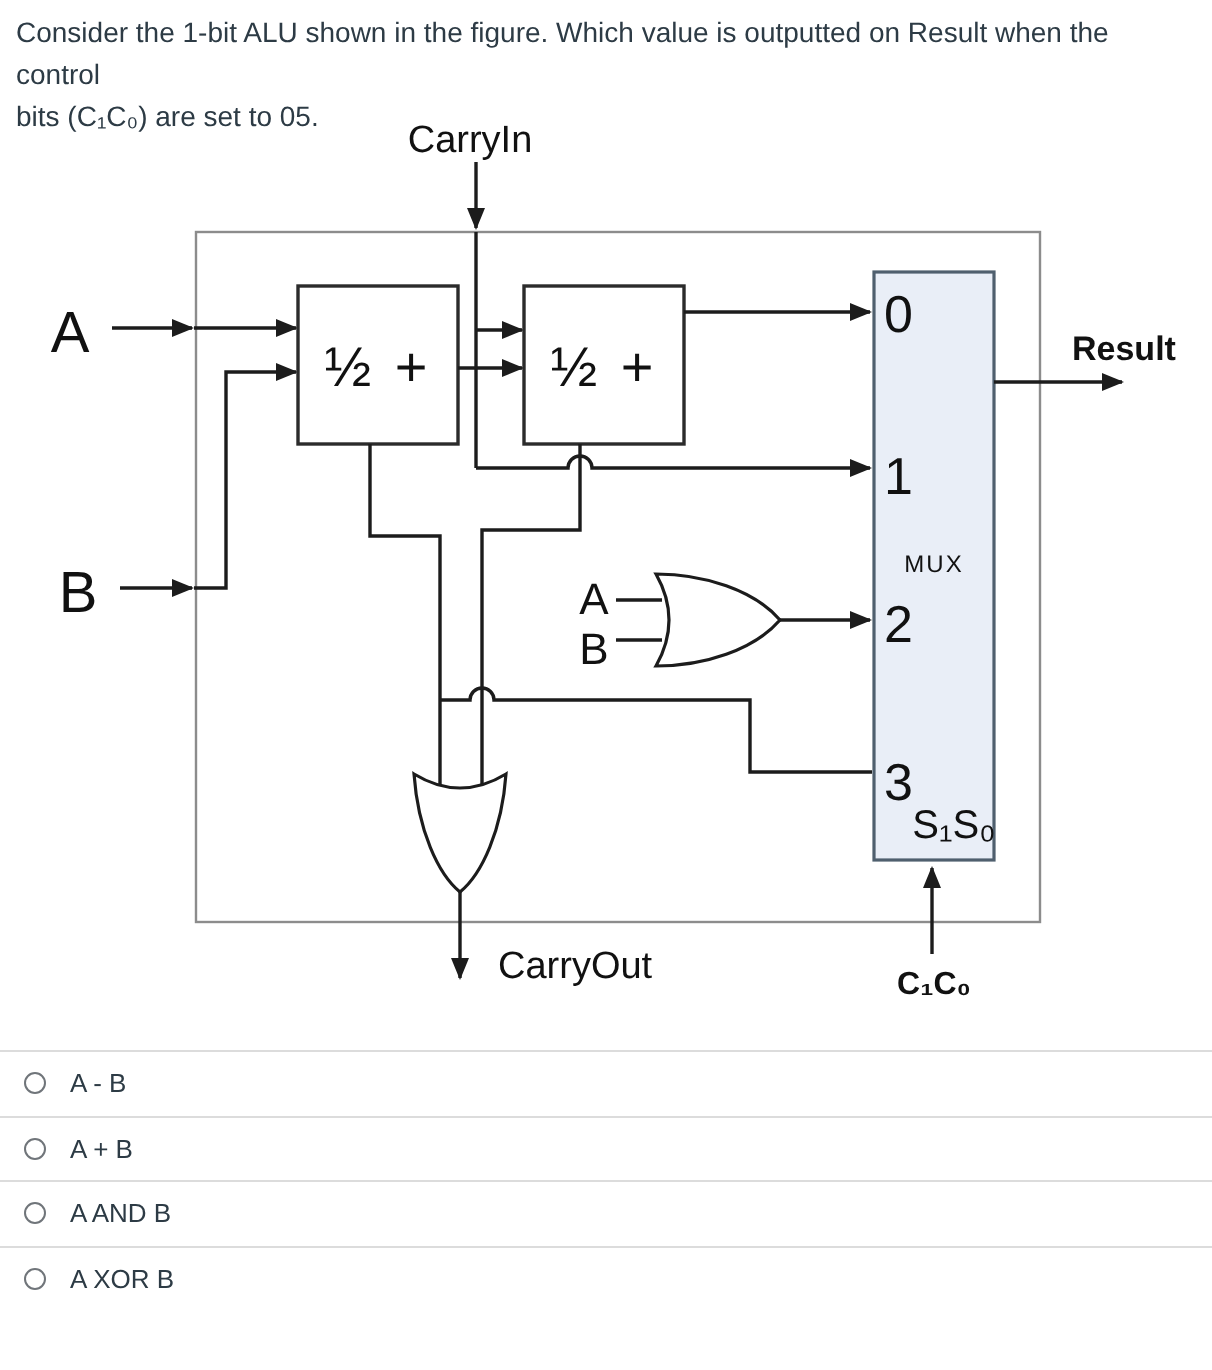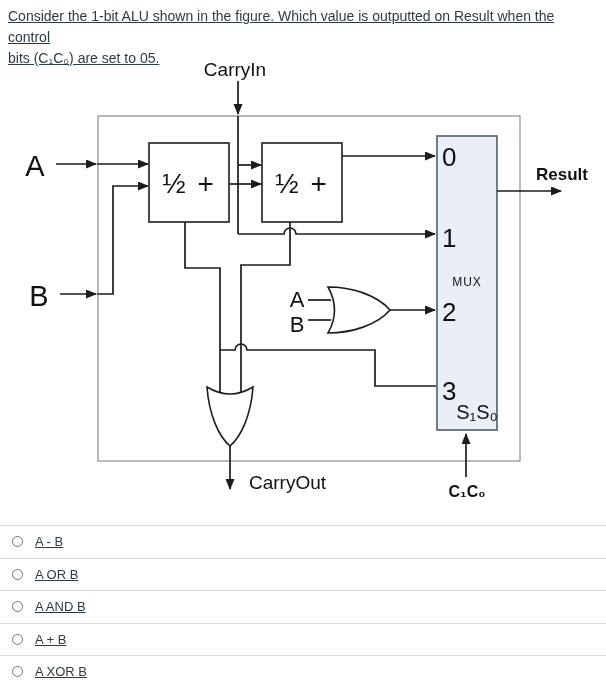--- a/index.html
+++ b/index.html
@@ -4,32 +4,32 @@
 <style>
   html,body{margin:0;padding:0;}
   body{
     width:606px;height:685px;background:#ffffff;overflow:hidden;position:relative;
     font-family:"Liberation Sans",sans-serif;
   }
   .question{
     position:absolute;left:8px;top:6px;width:592px;
     font-size:14px;line-height:21px;color:#2d3b45;
   }
-  .question .qline{display:block;text-decoration:underline;}
+  .question .qline{display:block;}
   .diagram{position:absolute;left:0;top:50px;width:606px;height:460px;}
   .options{position:absolute;left:0;top:525px;width:606px;}
   .option-row{
     height:32.5px;box-sizing:border-box;border-top:1px solid #dcdcdc;
     display:flex;align-items:center;padding-left:12px;cursor:pointer;
   }
   .radio{
     width:9px;height:9px;border:1px solid #70757a;border-radius:50%;
     background:#fff;flex:0 0 auto;margin-right:12px;
   }
-  .option-label{font-size:13px;color:#2d3b45;text-decoration:underline;}
+  .option-label{font-size:13px;color:#2d3b45;}
   svg text{font-family:"Liberation Sans",sans-serif;fill:#111111;}
 </style>
 </head>
 <body>
 
 <div class="question">
   <span class="qline">Consider the 1-bit ALU shown in the figure. Which value is outputted on Result when the control</span>
   <span class="qline">bits (C₁C₀) are set to 05.</span>
 </div>
 
@@ -97,27 +97,23 @@
   <text x="467" y="497" font-size="16" font-weight="bold" text-anchor="middle">C₁C₀</text>
 </svg>
 
 <div class="options">
   <div class="option-row">
     <span class="radio"></span>
     <span class="option-label">A - B</span>
   </div>
   <div class="option-row">
     <span class="radio"></span>
-    <span class="option-label">A OR B</span>
+    <span class="option-label">A + B</span>
   </div>
   <div class="option-row">
     <span class="radio"></span>
     <span class="option-label">A AND B</span>
-  </div>
-  <div class="option-row">
-    <span class="radio"></span>
-    <span class="option-label">A + B</span>
   </div>
   <div class="option-row">
     <span class="radio"></span>
     <span class="option-label">A XOR B</span>
   </div>
 </div>
 
 </body></html>

